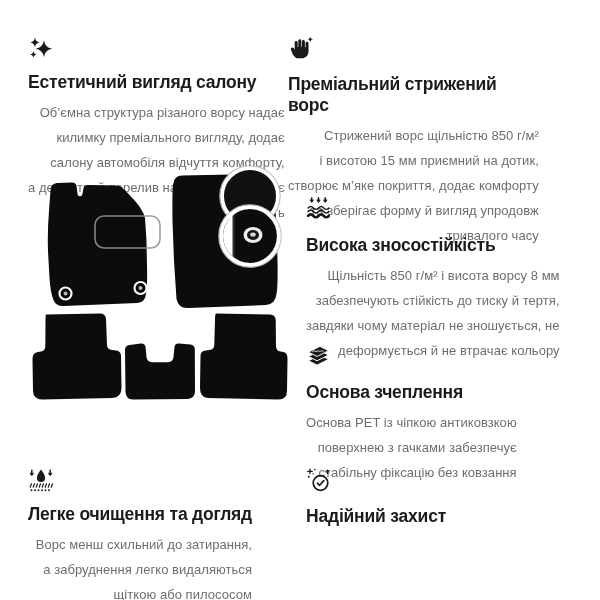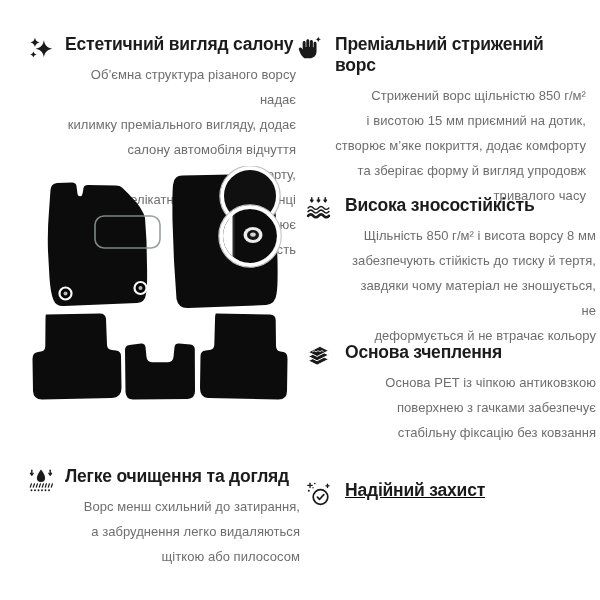--- a/index.html
+++ b/index.html
@@ -1,38 +1,38 @@
 <!DOCTYPE html>
 <html><head>
 <meta charset="utf-8">
 <style>
   html,body{margin:0;padding:0;background:#fff;}
   .canvas{
     position:relative;width:600px;height:600px;background:#ffffff;
     font-family:"Liberation Sans",sans-serif;overflow:hidden;
   }
-  .sec{position:absolute;display:flex;align-items:flex-start;}
+  .sec{position:absolute;display:flex;align-items:flex-start;flex-direction:column;}
   .icwrap{flex:0 0 37px;padding-top:1px;}
   .sec.rightcol .icwrap{flex:0 0 39px;}
   .icwrap svg{display:block;}
   .txt{flex:1 1 auto;}
   .title{
     font-size:17.5px;font-weight:700;color:#1b1b1b;line-height:21px;
     letter-spacing:-0.2px;white-space:pre-line;margin:0 0 7px 0;
   }
   .bodytext{
     font-size:13px;color:#6e6e6e;line-height:25px;
     white-space:pre-line;letter-spacing:0.05px;text-align:right;
   }
   #sec-aesthetic{left:28px;top:34px;width:268px;}
-  #sec-pile{left:296px;top:34px;width:290px;}
+  #sec-pile{left:288px;top:34px;width:290px;}
   #sec-durability{left:306px;top:195px;width:290px;}
   #sec-grip{left:306px;top:342px;width:290px;}
   #sec-clean{left:28px;top:466px;width:272px;}
-  #sec-protect{left:306px;top:480px;width:290px;text-decoration:underline;}
+  #sec-protect{left:306px;top:466px;width:290px;}
   .figure{position:absolute;left:30px;top:166px;width:260px;height:240px;}
 </style>
 </head>
 <body>
 
 <div class="canvas">
 
   <div class="sec" id="sec-aesthetic">
     <div class="icwrap">
       <svg width="27" height="27" viewBox="0 0 28 28" fill="#1a1a1a">

